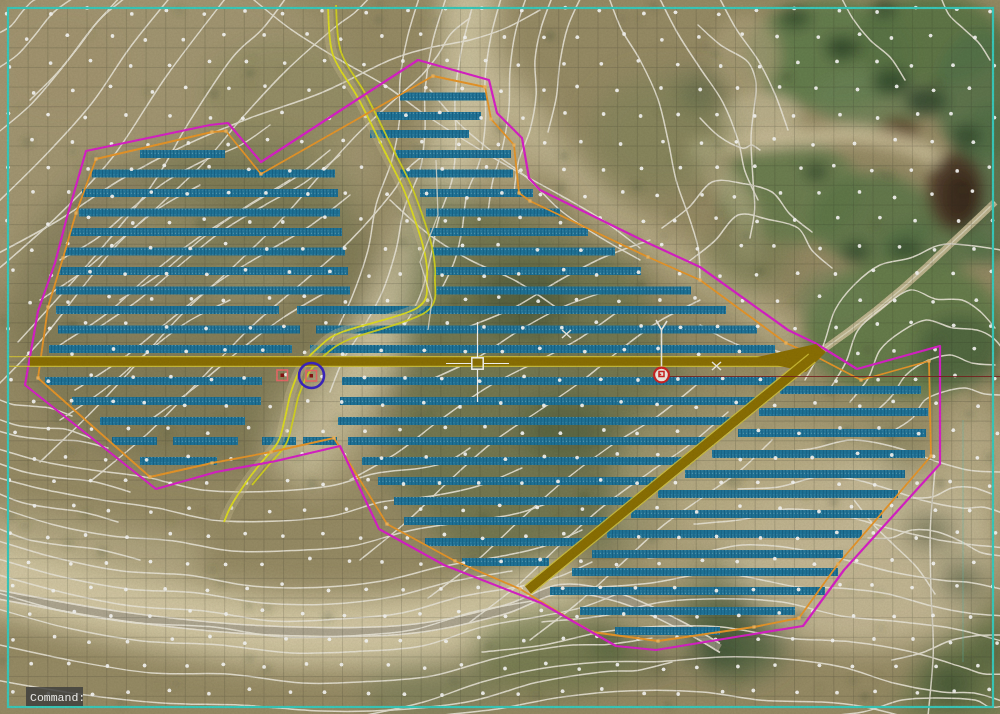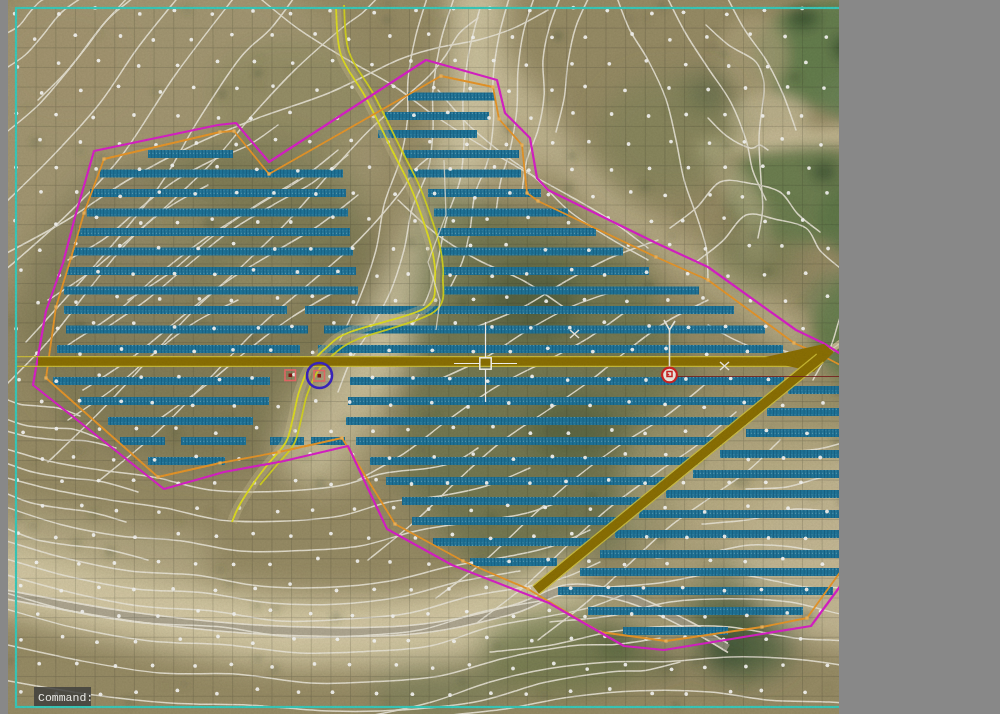--- a/index.html
+++ b/index.html
@@ -1,14 +1,14 @@
 <!DOCTYPE html>
 <html><head><meta charset="utf-8"><style>
 html,body{margin:0;padding:0;background:#888;}
-#wrap{position:relative;width:831px;height:714px;overflow:hidden;font-family:"Liberation Sans",sans-serif;padding-left:8px;}
+#wrap{position:relative;width:1000px;height:714px;overflow:hidden;font-family:"Liberation Sans",sans-serif;}
 </style></head><body>
 <div id="wrap">
 <svg width="1000" height="714" viewBox="0 0 1000 714">
 <defs>
 <filter id="b18" x="-30%" y="-30%" width="160%" height="160%">
           <feGaussianBlur stdDeviation="14"></feGaussianBlur>
         </filter>
 <filter id="b8" x="-40%" y="-40%" width="180%" height="180%">
           <feGaussianBlur stdDeviation="7"></feGaussianBlur>
         </filter>

